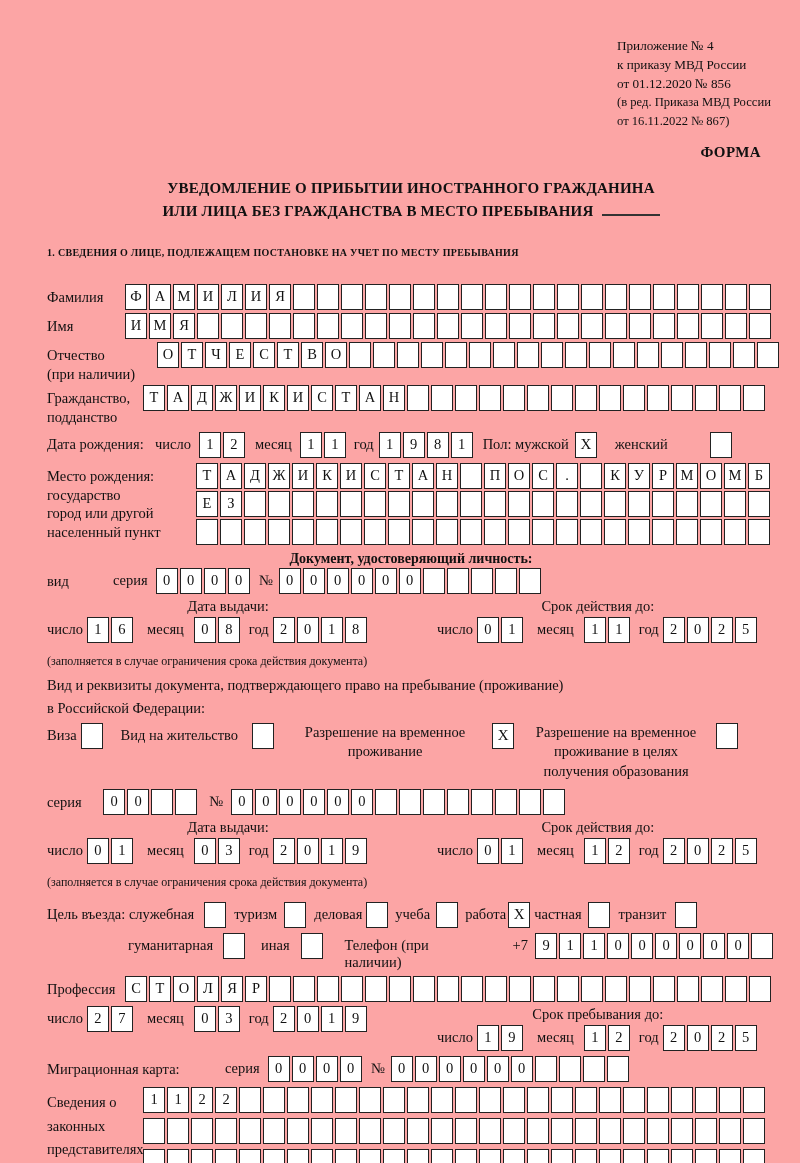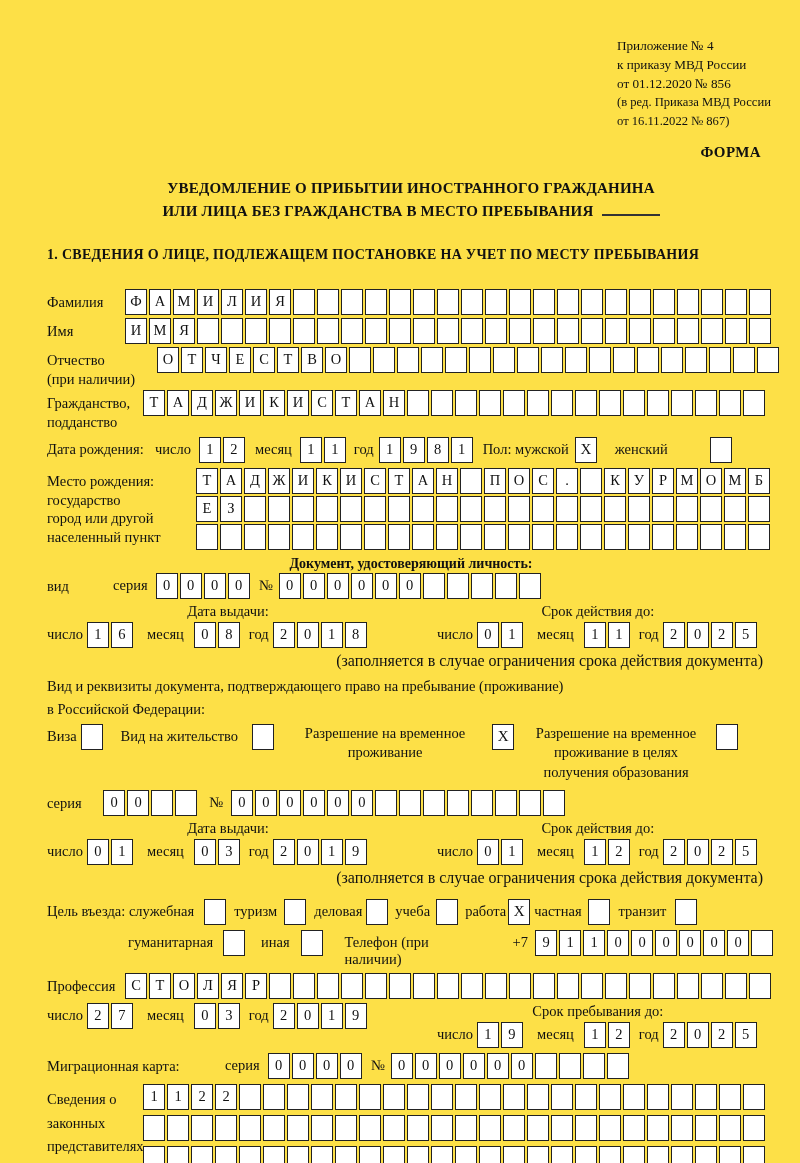--- a/index.html
+++ b/index.html
@@ -1,25 +1,25 @@
 <!DOCTYPE html>
 <html><head>
 <meta charset="utf-8">
 <style>
   html,body{margin:0;padding:0;background:#fff;}
   body{width:800px;height:1163px;font-family:"Liberation Serif",serif;color:#111;}
   .page{position:relative;width:800px;height:1163px;box-sizing:border-box;
-        padding:36px 25px 0 47px;overflow:hidden;background:#fde047;font-size:14.5px;}
+        padding:36px 25px 0 47px;overflow:hidden;background:#fca5a5;font-size:14.5px;}
   
   .appendix{margin-left:570px;font-size:13.2px;line-height:1.45;white-space:nowrap;}
   .appendix .small{font-size:12.6px;}
   .forma{font-weight:bold;font-size:15px;text-align:right;padding-right:14px;margin-top:14px;letter-spacing:.4px;}
   .title{font-weight:bold;font-size:15px;text-align:center;margin-top:16px;line-height:1.55;letter-spacing:.2px;}
   .blank-line{display:inline-block;width:58px;border-bottom:2px solid #333;height:12px;margin-left:8px;}
-  .section{font-weight:bold;font-size:14px;margin-top:24px;letter-spacing:.3px;white-space:nowrap;}
+  .section{font-weight:bold;font-size:10px;margin-top:24px;letter-spacing:.3px;white-space:nowrap;}
   
   .frow{display:flex;align-items:flex-start;}
   .flabel{flex:0 0 auto;padding-top:4px;line-height:1.3;}
   .cells{white-space:nowrap;flex:0 0 auto;}
   .cell{display:inline-block;box-sizing:border-box;width:22px;height:26px;border:1.6px solid #222;
         margin-right:2px;text-align:center;line-height:22px;font-size:14.5px;vertical-align:top;background:#fff;}
   .cbox{display:inline-block;box-sizing:border-box;width:22px;height:26px;border:1.6px solid #222;
         text-align:center;line-height:22px;font-size:15px;vertical-align:middle;background:#fff;}
   .inline-lbl{padding-top:4px;}
   .mt2{margin-top:1px}.mt3{margin-top:3px}.mt5{margin-top:5px}.mt6{margin-top:6px}
@@ -28,21 +28,21 @@
   .w78{width:78px}.w110{width:110px}.w96{width:96px}.w149{width:149px}.w56{width:56px}
   .doc-header{font-weight:bold;font-size:14px;text-align:center;margin-top:4px;}
   .stack3 .cells{display:block;margin-bottom:2px;}
   
   .dpair{display:flex;margin-top:4px;}
   .dgroup{flex:0 0 auto;}
   .dgroup.left{width:362px;}
   .dcap{text-align:center;font-size:14.5px;margin-bottom:2px;}
   .dline{display:flex;align-items:flex-start;white-space:nowrap;}
   .dline .t{padding-top:4px;}
-  .note-right{font-size:16px;text-align:right;padding-right:12px;margin-top:4px;}
+  .note-right{font-size:12px;padding-right:12px;margin-top:11px;}
   .plain{font-size:14.5px;}
   .check-row{display:flex;align-items:flex-start;margin-top:6px;}
   .ml-label{text-align:center;line-height:1.35;}
 </style>
 </head>
 <body>
 
 <div class="page">
 
   <div class="appendix">

